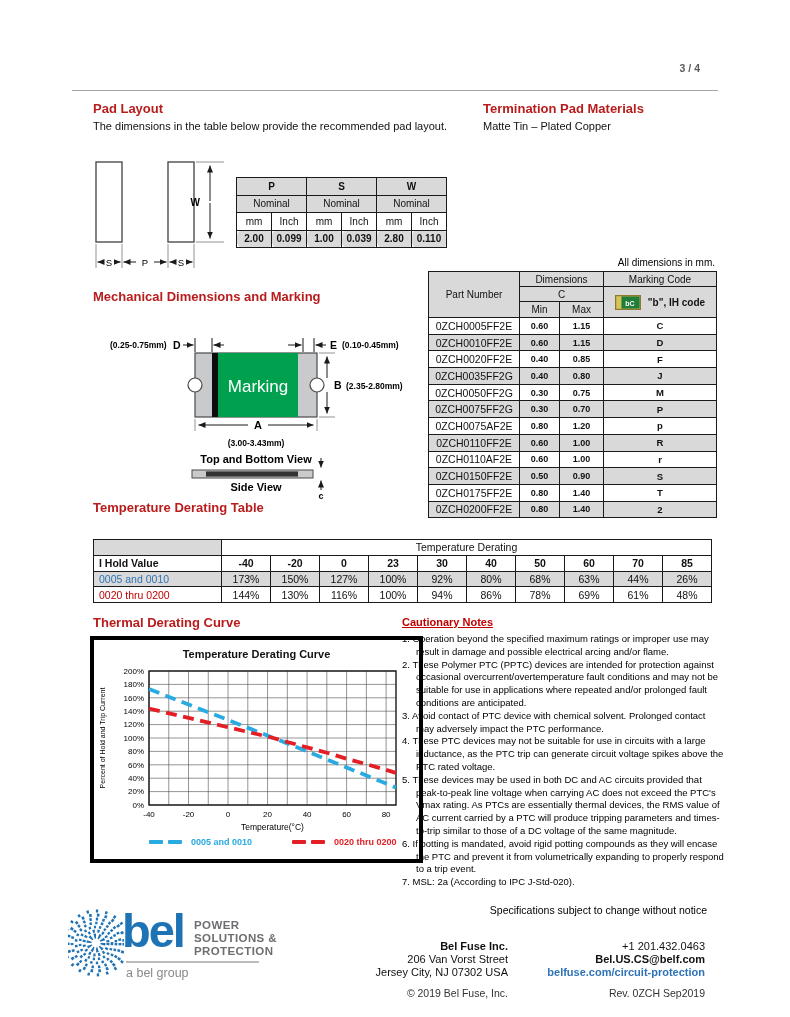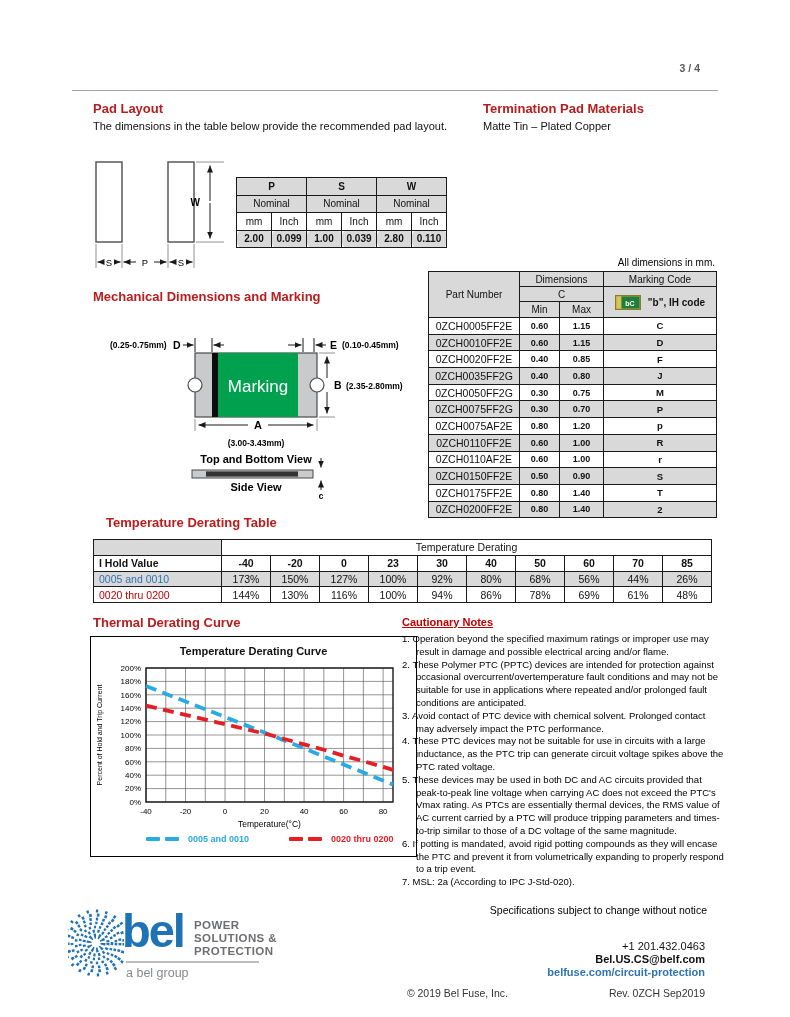--- a/index.html
+++ b/index.html
@@ -39,21 +39,21 @@
   .chipwrap{display:flex;align-items:center;justify-content:center;gap:7px;}
 
   .dr-table{left:93px;top:539px;border-radius:23px;}
   .dr-table table{border:1.5px solid #1a1a1a;}
   .dr-table td,.dr-table th{height:14.8px;font-size:10.5px;}
   .dr-table .lblcol{width:122px;text-align:left;padding-left:5px;}
   .dr-table .tcol{width:48px;}
   .dr-table .bold{font-weight:bold;}
   .dr-table tr.dr-alt td, .dr-table tr.dr-alt th{background:#d9d9d9;}
 
-  .chart-box{left:90px;top:636px;width:325px;height:219px;border:1px solid #000000;background:#fff;}
+  .chart-box{left:90px;top:636px;width:325px;height:219px;border:4px solid #000000;background:#fff;}
   .chart-title{position:absolute;left:0;top:8px;width:100%;text-align:center;font-size:11px;font-weight:bold;color:#111;}
   .chart-svg{position:absolute;left:0;top:22px;}
   .chart-legend{position:absolute;left:55px;top:197px;display:flex;gap:40px;align-items:center;}
   .lg-entry{display:flex;align-items:center;gap:5px;}
   .dash{display:inline-block;width:14px;height:4px;border-radius:1px;}
   .lg-label{font-size:9px;font-weight:bold;margin-left:4px;}
 
   .caut-head{left:402px;top:616px;font-size:11px;font-weight:bold;color:#c00000;text-decoration:underline;}
   .notes{left:402px;top:633px;width:322px;font-size:9.5px;line-height:12.8px;color:#000;}
   ol.notes-list{list-style:none;counter-reset:n;margin:0;padding:0;}
@@ -301,21 +301,21 @@
     <text x="166" y="145" text-anchor="middle" font-size="11" font-weight="bold">Top and Bottom View</text>
 
     <rect x="102" y="152" width="121" height="8" fill="#c9cacc" stroke="#4a4a4a" stroke-width="1"></rect>
     <rect x="116" y="153.4" width="92" height="5.2" fill="#333"></rect>
     <line x1="231" y1="140" x2="231" y2="149.5" stroke="#1a1a1a" stroke-width="1" marker-end="url(#ah2)"></line>
     <line x1="231" y1="172" x2="231" y2="162.5" stroke="#1a1a1a" stroke-width="1" marker-end="url(#ah2)"></line>
     <text x="231" y="181" text-anchor="middle" font-size="9" font-weight="bold">c</text>
     <text x="166" y="173" text-anchor="middle" font-size="11" font-weight="bold">Side View</text>
   </svg>
 
-  <div class="abs sec-head" style="left:93px;top:515px;margin-left:13px;">Temperature Derating Table</div>
+  <div class="abs sec-head" style="left:93px;top:500px;">Temperature Derating Table</div>
   <div class="abs dr-table">
     <table>
       <tbody>
           <tr>
         <td class="lblcol gray"></td>
         <td colspan="10">Temperature Derating</td>
       </tr>
       <tr id="temp-header-row">
         <td class="lblcol bold">I Hold Value</td>
       <td class="tcol bold">-40</td>
@@ -333,21 +333,21 @@
         <tbody id="derating-body">
           <tr class="dr-alt">
             <td class="lblcol" style="color: rgb(46, 116, 181);">0005 and 0010</td>
             <td class="tcol">173%</td>
             <td class="tcol">150%</td>
             <td class="tcol">127%</td>
             <td class="tcol">100%</td>
             <td class="tcol">92%</td>
             <td class="tcol">80%</td>
             <td class="tcol">68%</td>
-            <td class="tcol">56%</td>
+            <td class="tcol">63%</td>
             <td class="tcol">44%</td>
             <td class="tcol">26%</td>
           </tr>
           <tr>
             <td class="lblcol" style="color: rgb(192, 0, 0);">0020 thru 0200</td>
             <td class="tcol">144%</td>
             <td class="tcol">130%</td>
             <td class="tcol">116%</td>
             <td class="tcol">100%</td>
             <td class="tcol">94%</td>
@@ -455,20 +455,25 @@
   </svg>
   <div class="abs bel-word">bel</div>
   <div class="abs bel-tag">
     <div>POWER</div>
     <div>SOLUTIONS &amp;</div>
     <div>PROTECTION</div>
   </div>
   <div class="abs bel-rule"></div>
   <div class="abs bel-group">a bel group</div>
 
+  <div class="abs addr">
+    <div class="b">Bel Fuse Inc.</div>
+    <div>206 Van Vorst Street</div>
+    <div>Jersey City, NJ 07302 USA</div>
+  </div>
   <div class="abs copyright">© 2019 Bel Fuse, Inc.</div>
 
   <div class="abs contact">
     <div>+1 201.432.0463</div>
     <div class="b">Bel.US.CS@belf.com</div>
     <div><a class="weblink" href="#">belfuse.com/circuit-protection</a></div>
   </div>
   <div class="abs rev">Rev. 0ZCH Sep2019</div>
 
 </div>

